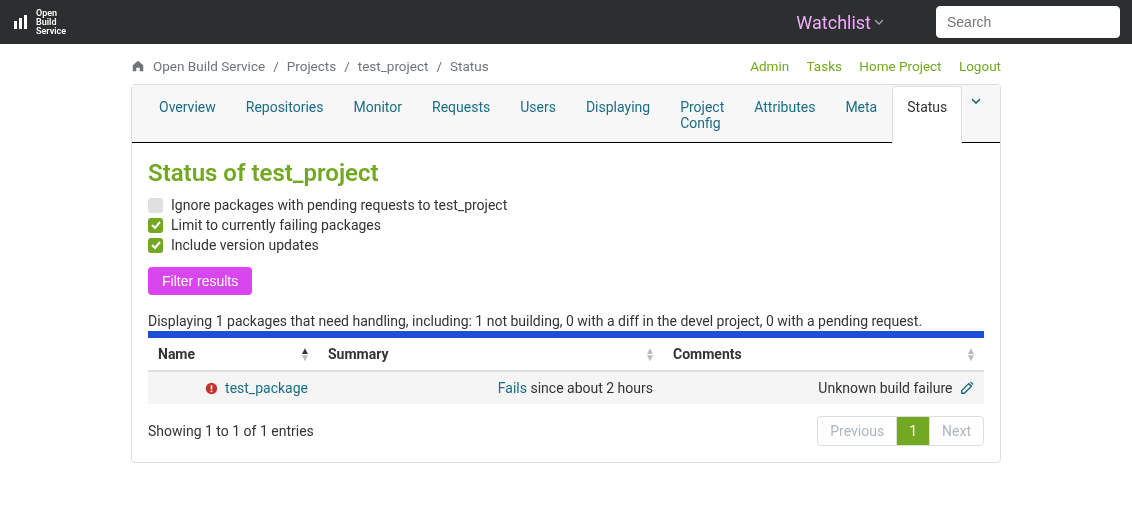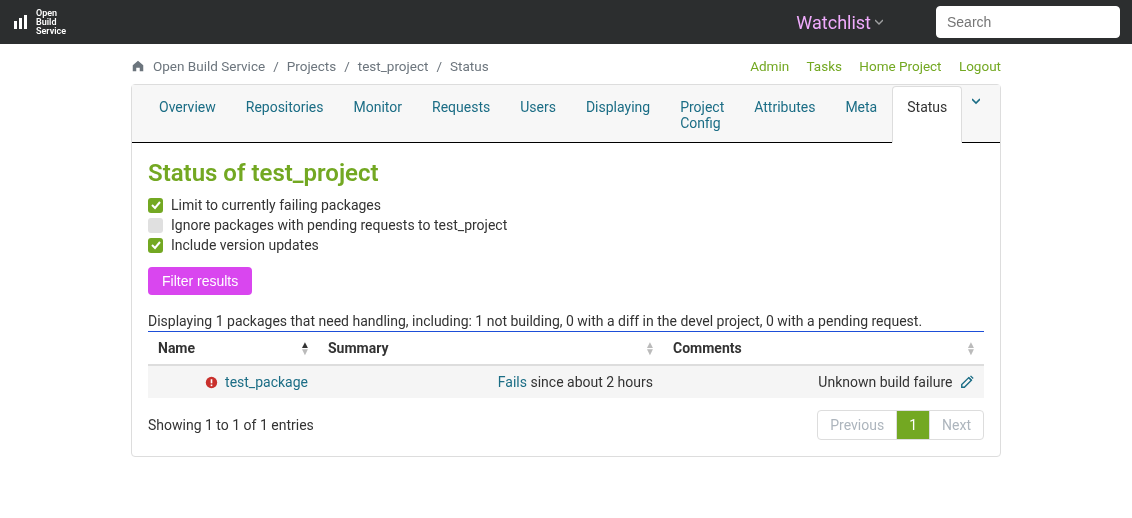--- a/index.html
+++ b/index.html
@@ -37,21 +37,21 @@
 .btn-filter { background: #d946ef; color: #fff; border: none; border-radius: 4px; padding: 6px 14px; font-size: 14px; cursor: pointer; margin-top: 10px; margin-bottom: 18px; }
 .summary-text { font-size: 14px; margin-bottom: 2px; }
 
 .table-controls { display: flex; align-items: center; margin-bottom: 8px; font-size: 14px; }
 .show-entries { display: flex; align-items: center; }
 .show-entries select { margin: 0 6px; padding: 3px 18px 3px 8px; border: 1px solid #ccc; border-radius: 3px; font-size: 12px; height: 26px; }
 .table-controls-spacer { flex: 1; }
 .table-search { display: flex; align-items: center; }
 .table-search input { margin-left: 6px; border: 1px solid #ccc; border-radius: 3px; padding: 4px 8px; height: 28px; width: 154px; font-size: 13px; }
 
-.datatable { width: 100%; border-collapse: collapse; border-top: 1px solid #1d4ed8; }
+.datatable { width: 100%; border-collapse: collapse; border-top: 7px solid #1d4ed8; }
 .datatable th { text-align: left; font-weight: 700; padding: 8px 10px; border-bottom: 2px solid #ddd; font-size: 14px; position: relative; }
 .sort-icons { position: absolute; right: 8px; top: 50%; transform: translateY(-50%); font-size: 10px; color: #bbb; line-height: 0.7; }
 .sort-icons .up { display: block; }
 .sort-icons .down { display: block; }
 .sort-icons .active { color: #333; }
 .datatable td { padding: 8px 10px; font-size: 14px; background: #f5f5f5; text-align: right; }
 .row-icon-err { color: #c9302c; margin-right: 4px; }
 .link-blue { color: #1b6d85; text-decoration: none; }
 .edit-icon { color: #1b6d85; margin-left: 4px; cursor: pointer; }
 
@@ -139,30 +139,30 @@
               <path d="M0 2 L4 6 L8 2" fill="none" stroke="#1b6d85" stroke-width="1.6"></path>
             </svg>
         </span>
       </div>
     </div>
 
     <div class="card-body">
       <h2 class="title">Status of test_project</h2>
 
       <div class="checkbox-row">
+        <span class="chk unchecked"></span>
+        <span>Ignore packages with pending requests to test_project</span>
+      </div>
+      <div class="checkbox-row">
         <span class="chk checked">
           <svg width="10" height="10" viewBox="0 0 10 10">
               <path d="M1 5 L4 8 L9 2" fill="none" stroke="#fff" stroke-width="2"></path>
             </svg>
         </span>
         <span>Limit to currently failing packages</span>
-      </div>
-      <div class="checkbox-row">
-        <span class="chk unchecked"></span>
-        <span>Ignore packages with pending requests to test_project</span>
       </div>
       <div class="checkbox-row">
         <span class="chk checked">
           <svg width="10" height="10" viewBox="0 0 10 10">
               <path d="M1 5 L4 8 L9 2" fill="none" stroke="#fff" stroke-width="2"></path>
             </svg>
         </span>
         <span>Include version updates</span>
       </div>
 

